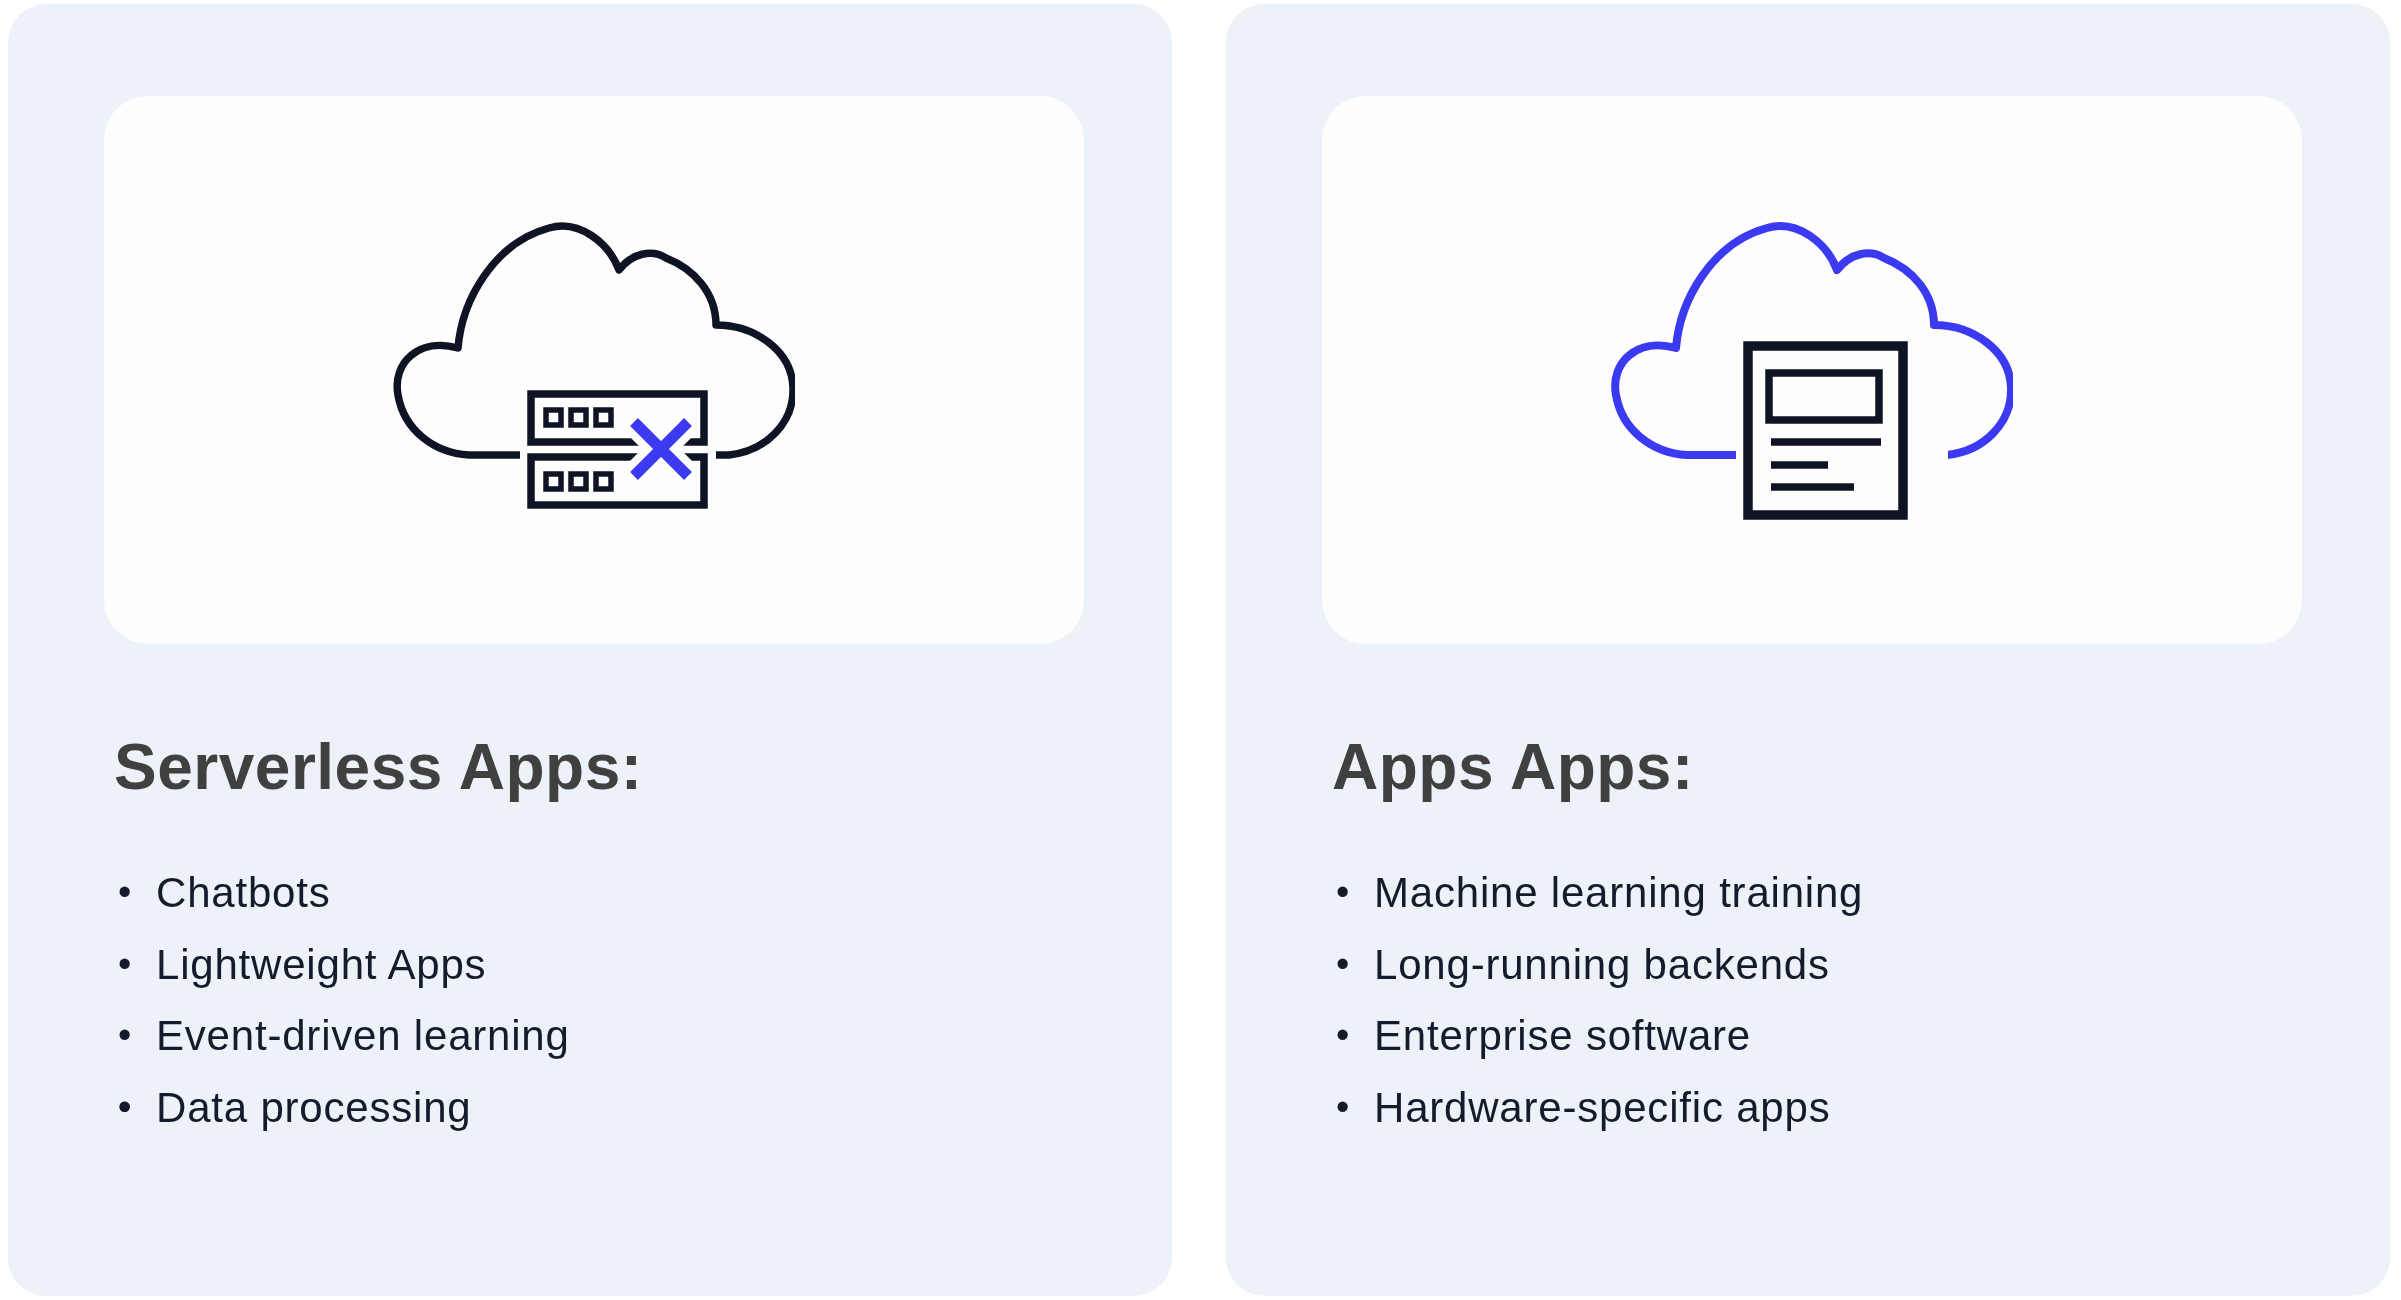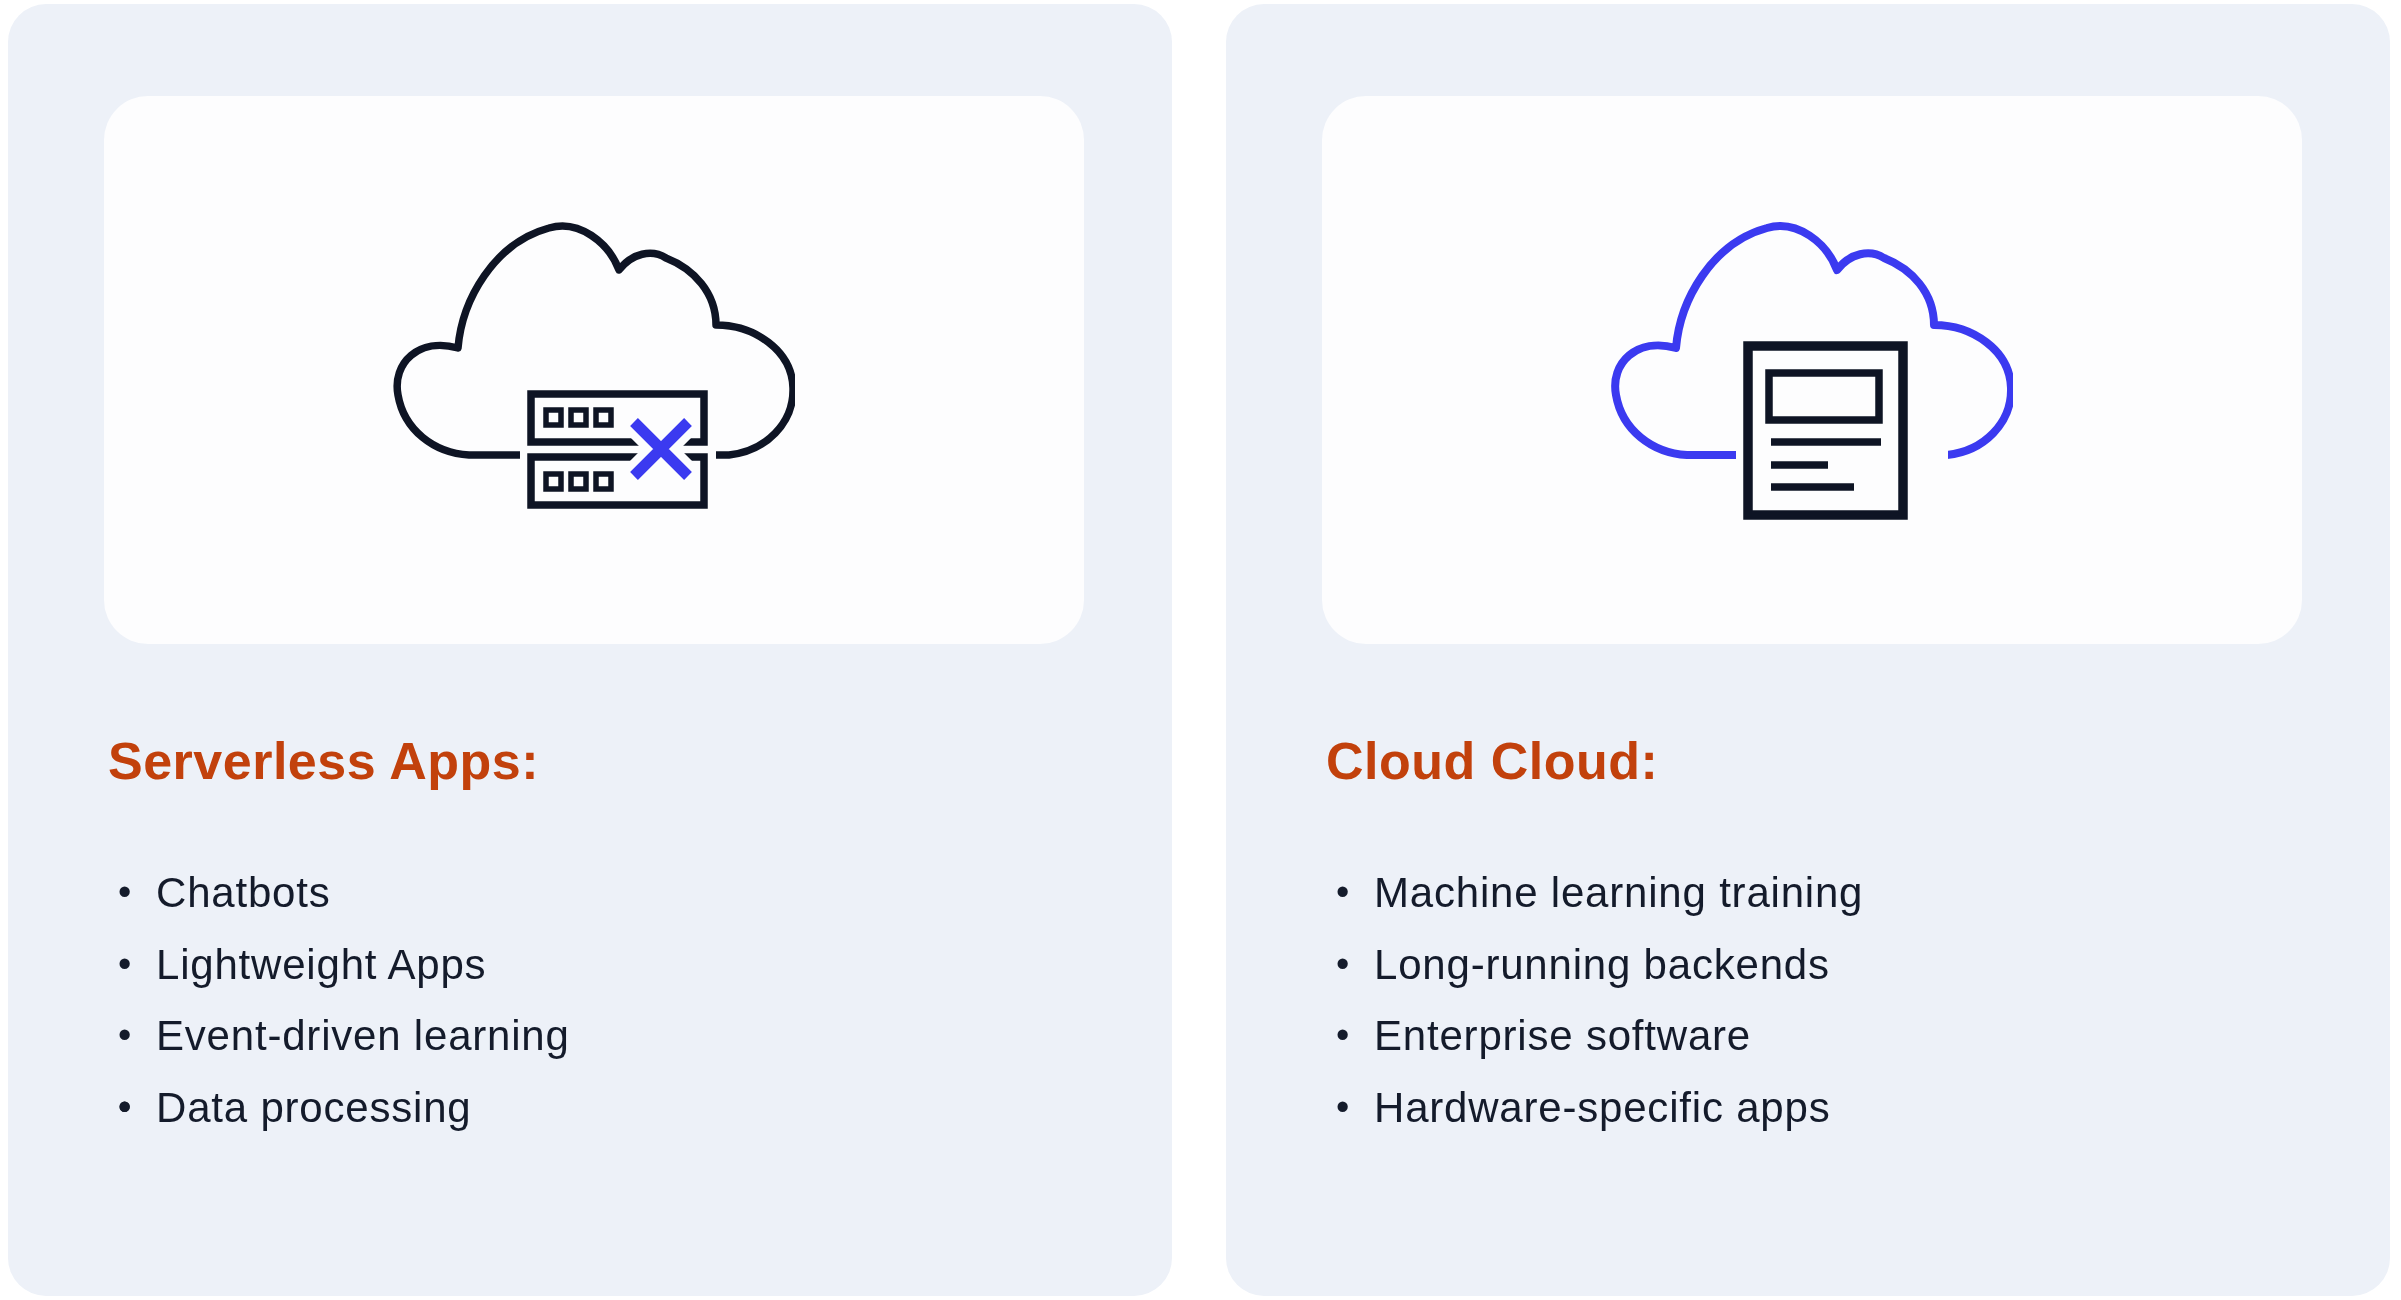--- a/index.html
+++ b/index.html
@@ -43,26 +43,26 @@
   .icon-panel svg {
     width: 402px;
     height: 302px;
     display: block;
   }
 
   h2.card-heading {
     position: absolute;
     left: 92px;
     top: 718px;
-    margin: 8px;
-    font-size: 52px;
+    margin: 14px;
+    font-size: 64px;
     line-height: 62px;
     font-weight: bold;
     letter-spacing: 0.5px;
-    color: #c2410c;
+    color: #404040;
   }
 
   ul.card-list {
     position: absolute;
     left: 116px;
     top: 853px;
     margin: 0;
     padding: 0;
     list-style: none;
   }
@@ -149,21 +149,21 @@
           <rect x="124" y="109" width="212" height="184" fill="#fdfdfe" stroke="none"></rect>
 
           <rect x="136" y="121" width="155" height="169" fill="#fdfdfe" stroke="#0e1424" stroke-width="9.5"></rect>
           <rect x="157" y="148" width="110" height="47" fill="#fdfdfe" stroke="#0e1424" stroke-width="7.5"></rect>
           <path d="M 159,217 L 269,217" fill="none" stroke="#0e1424" stroke-width="7.5"></path>
           <path d="M 159,240 L 216,240" fill="none" stroke="#0e1424" stroke-width="7.5"></path>
           <path d="M 159,262 L 242,262" fill="none" stroke="#0e1424" stroke-width="7.5"></path>
         </g>
       </svg>
     </div>
-    <h2 class="card-heading">Cloud Cloud:</h2>
+    <h2 class="card-heading">Apps Apps:</h2>
     <ul class="card-list">
       <li><span class="dot">•</span><span>Machine learning training</span></li>
       <li><span class="dot">•</span><span>Long-running backends</span></li>
       <li><span class="dot">•</span><span>Enterprise software</span></li>
       <li><span class="dot">•</span><span>Hardware-specific apps</span></li>
     </ul>
   </section>
 
 </div>
 

